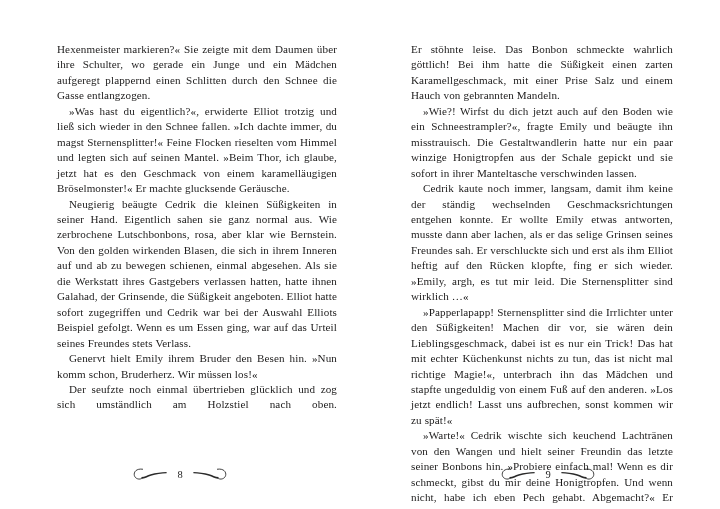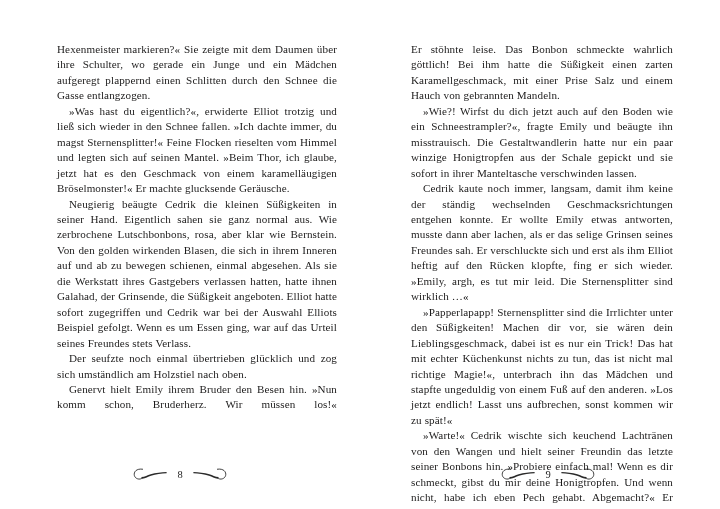--- a/index.html
+++ b/index.html
@@ -88,22 +88,22 @@
 </head>
 <body>
 
 <div class="spread">
 
   <div class="page page-left">
     <div class="textblock">
       <p class="para cont">Hexenmeister markieren?« Sie zeigte mit dem Daumen über ihre Schulter, wo gerade ein Junge und ein Mädchen aufgeregt plappernd einen Schlitten durch den Schnee die Gasse entlangzogen.</p>
       <p class="para">»Was hast du eigentlich?«, erwiderte Elliot trotzig und ließ sich wieder in den Schnee fallen. »Ich dachte immer, du magst Sternensplitter!« Feine Flocken rieselten vom Himmel und legten sich auf seinen Mantel. »Beim Thor, ich glaube, jetzt hat es den Geschmack von einem karamelläugigen Bröselmonster!« Er machte glucksende Geräusche.</p>
       <p class="para">Neugierig beäugte Cedrik die kleinen Süßigkeiten in seiner Hand. Eigentlich sahen sie ganz normal aus. Wie zerbrochene Lutschbonbons, rosa, aber klar wie Bernstein. Von den golden wirkenden Blasen, die sich in ihrem Inneren auf und ab zu bewegen schienen, einmal abgesehen. Als sie die Werkstatt ihres Gastgebers verlassen hatten, hatte ihnen Galahad, der Grinsende, die Süßigkeit angeboten. Elliot hatte sofort zugegriffen und Cedrik war bei der Auswahl Elliots Beispiel gefolgt. Wenn es um Essen ging, war auf das Urteil seines Freundes stets Verlass.</p>
+      <p class="para">Genervt hielt Emily ihrem Bruder den Besen hin. »Nun komm schon, Bruderherz. Wir müssen los!«</p>
       <p class="para">Der seufzte noch einmal übertrieben glücklich und zog sich umständlich am Holzstiel nach oben.</p>
-      <p class="para">Genervt hielt Emily ihrem Bruder den Besen hin. »Nun komm schon, Bruderherz. Wir müssen los!«</p>
     </div>
     <div class="folio folio-left">
       <span>
         <svg class="folio-ornament" width="100" height="22" viewBox="0 0 100 22" xmlns="http://www.w3.org/2000/svg">
           <g fill="none" stroke="#2a2a2a" stroke-width="0.9" stroke-linecap="round">
             <path d="M12.6 5.2 C6.4 4.2 3.4 8.0 4.4 11.6 C5.3 14.9 9.6 16.2 12.2 14.2"></path>
             <path d="M87.4 5.2 C93.6 4.2 96.6 8.0 95.6 11.6 C94.7 14.9 90.4 16.2 87.8 14.2"></path>
           </g>
           <g fill="#2a2a2a">
             <path d="M11.4 13.0 C14.6 13.1 17.4 11.0 20.6 10.2 C25.8 8.8 31.2 8.3 36.6 8.0 C36.6 8.5 36.6 8.9 36.6 9.3 C31.3 9.7 26.0 10.3 21.0 11.8 C17.9 12.8 15.1 14.9 11.7 14.6 C11.5 14.1 11.4 13.5 11.4 13.0 Z"></path>

